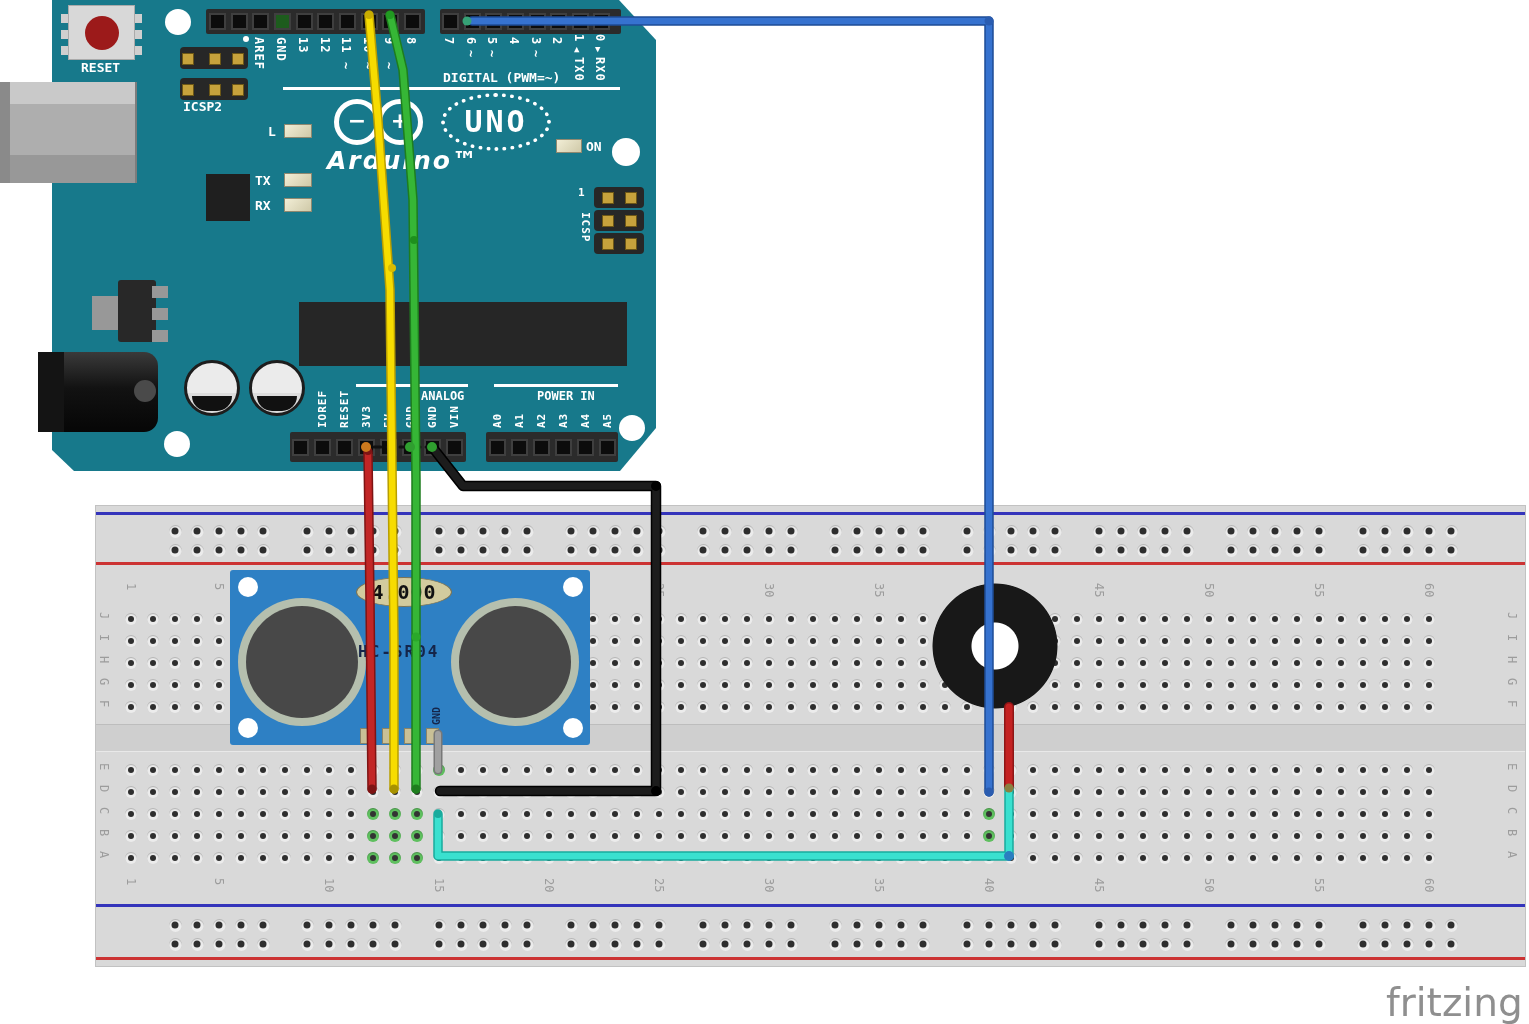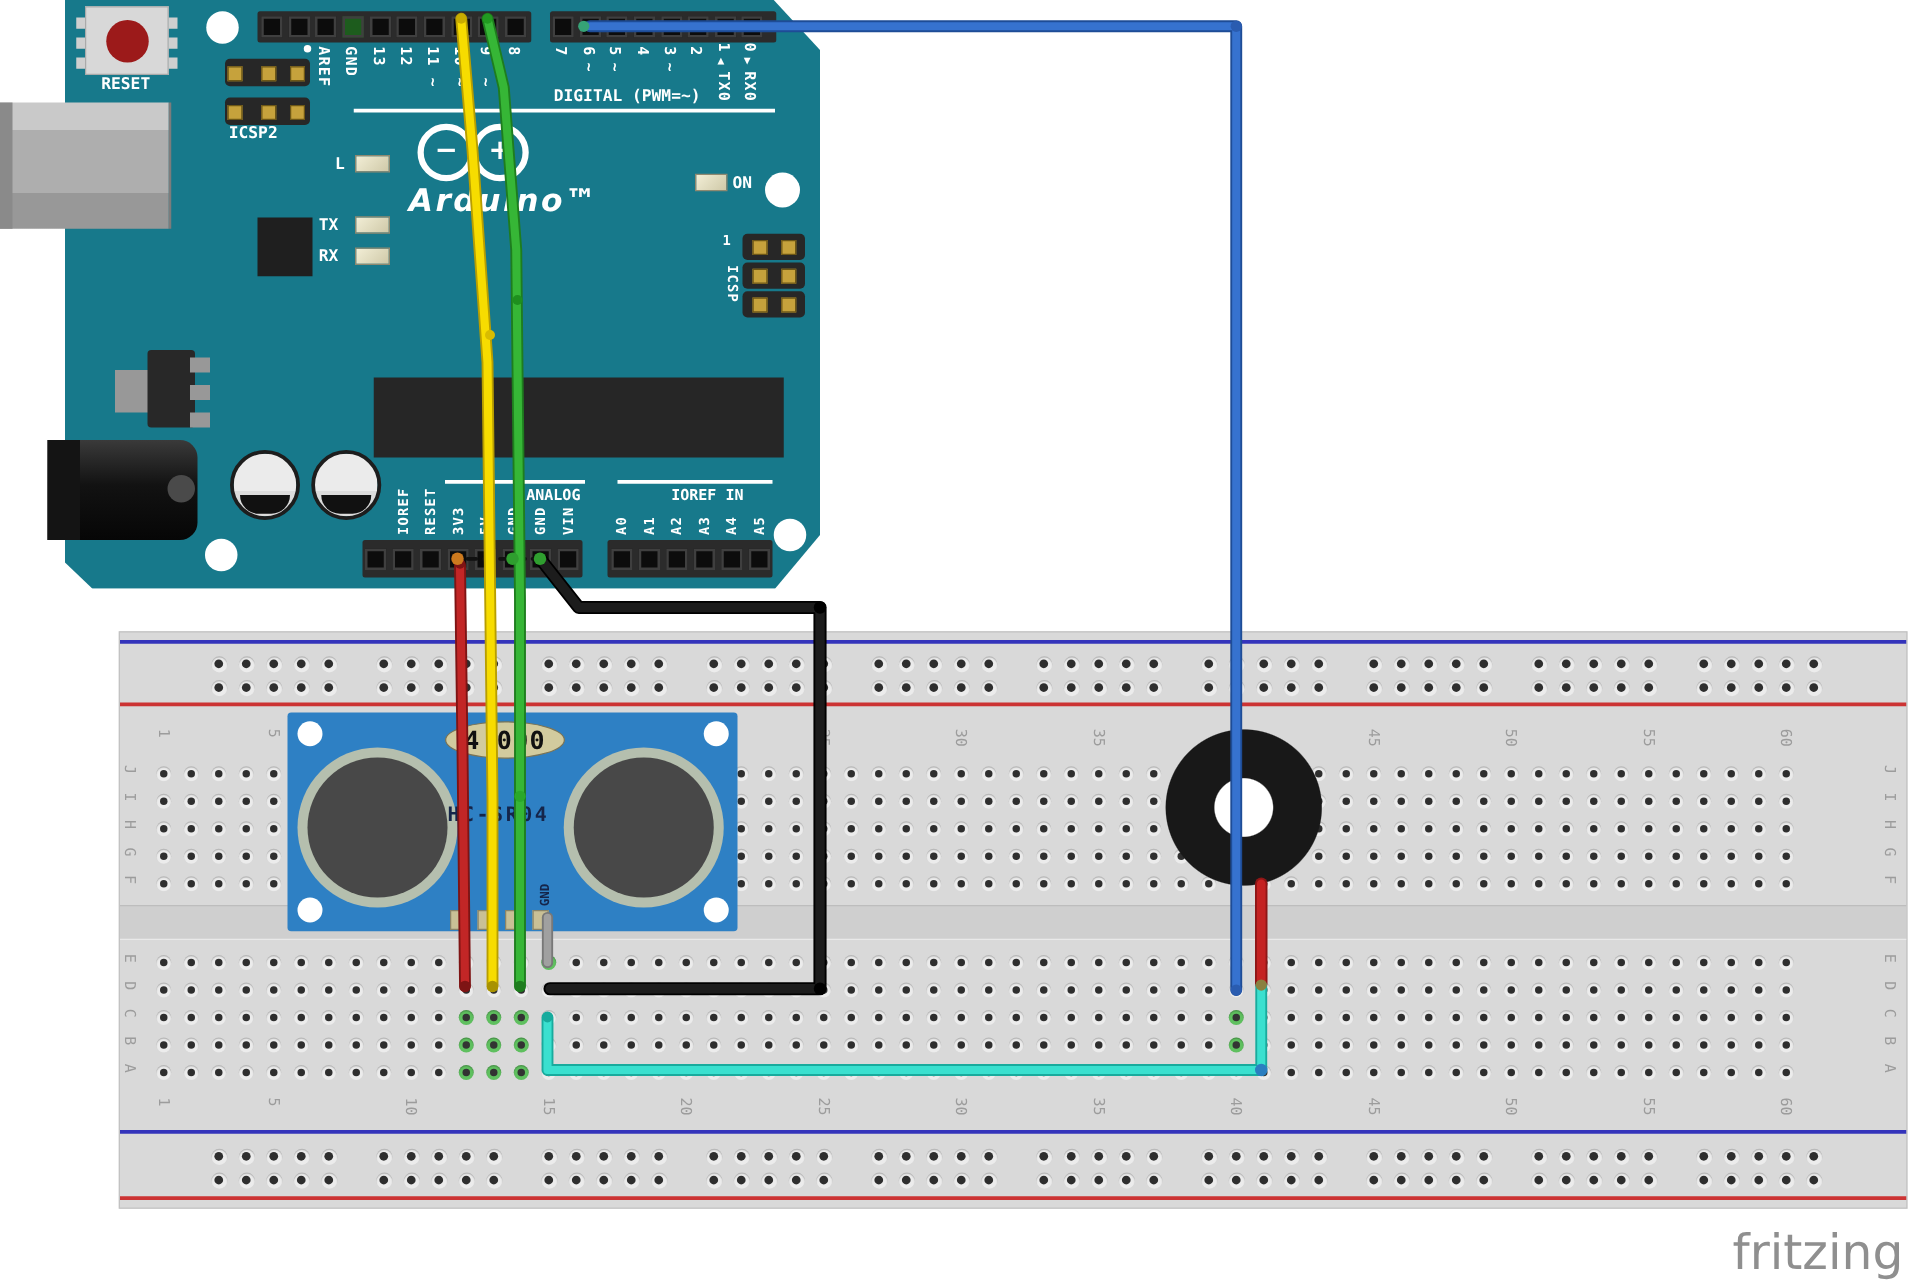--- a/index.html
+++ b/index.html
@@ -2579,20 +2579,21 @@
       <div class="silk" style="left: 216px; top: 124px; font-size: 13px; font-weight: bold;">L</div>
       <div class="led" style="left: 232px; top: 173px;"></div>
       <div class="silk" style="left: 203px; top: 173px; font-size: 13px; font-weight: bold;">TX</div>
       <div class="led" style="left: 232px; top: 198px;"></div>
       <div class="silk" style="left: 203px; top: 198px; font-size: 13px; font-weight: bold;">RX</div>
       <div class="led" style="left: 504px; top: 139px; width: 26px;"></div>
       <div class="silk" style="left: 534px; top: 139px; font-size: 13px; font-weight: bold;">ON</div>
       <div class="abs" style="left: 282px; top: 99px; width: 46px; height: 46px; border: 5px solid rgb(255, 255, 255); border-radius: 50%; box-sizing: border-box; text-align: center; font: bold 22px / 34px &quot;DejaVu Sans&quot;, sans-serif; color: rgb(255, 255, 255);">−</div>
       <div class="abs" style="left: 325px; top: 99px; width: 46px; height: 46px; border: 5px solid rgb(255, 255, 255); border-radius: 50%; box-sizing: border-box; text-align: center; font: bold 22px / 34px &quot;DejaVu Sans&quot;, sans-serif; color: rgb(255, 255, 255);">+</div>
       <div class="silk" style="left: 275px; top: 146px; font-size: 25px; font-weight: bold; font-style: italic; font-family: &quot;DejaVu Sans&quot;, sans-serif; letter-spacing: 2px;">Arduino™</div>
+      <div class="abs" style="left: 389px; top: 93px; width: 110px; height: 58px; border: 4px dotted rgb(255, 255, 255); border-radius: 50%; box-sizing: border-box; text-align: center; font: bold 30px / 50px &quot;DejaVu Sans Mono&quot;, monospace; color: rgb(255, 255, 255); letter-spacing: 3px;">UNO</div>
       <div class="goldbar" style="left: 542px; top: 187px; width: 50px; height: 21px;"></div>
       <div class="goldbar" style="left: 542px; top: 210px; width: 50px; height: 21px;"></div>
       <div class="goldbar" style="left: 542px; top: 233px; width: 50px; height: 21px;"></div>
       <div class="goldpad" style="left: 550px; top: 192px;"></div>
       <div class="goldpad" style="left: 550px; top: 215px;"></div>
       <div class="goldpad" style="left: 550px; top: 238px;"></div>
       <div class="goldpad" style="left: 573px; top: 192px;"></div>
       <div class="goldpad" style="left: 573px; top: 215px;"></div>
       <div class="goldpad" style="left: 573px; top: 238px;"></div>
       <div class="silk" style="left: 526px; top: 186px; font-size: 11px; font-weight: bold;">1</div>
@@ -2635,21 +2636,21 @@
       <div class="vlabelm90" style="left: 396px; top: 428px; font-size: 11px;">VIN</div>
       <div class="vlabelm90" style="left: 439px; top: 428px; font-size: 11px;">A0</div>
       <div class="vlabelm90" style="left: 461px; top: 428px; font-size: 11px;">A1</div>
       <div class="vlabelm90" style="left: 483px; top: 428px; font-size: 11px;">A2</div>
       <div class="vlabelm90" style="left: 505px; top: 428px; font-size: 11px;">A3</div>
       <div class="vlabelm90" style="left: 527px; top: 428px; font-size: 11px;">A4</div>
       <div class="vlabelm90" style="left: 549px; top: 428px; font-size: 11px;">A5</div>
       <div class="whiteline" style="left: 304px; top: 384px; width: 112px;"></div>
       <div class="whiteline" style="left: 442px; top: 384px; width: 124px;"></div>
       <div class="silk" style="left: 369px; top: 389px; font-size: 12px; font-weight: bold;">ANALOG</div>
-      <div class="silk" style="left: 485px; top: 389px; font-size: 12px; font-weight: bold;">IOREF IN</div>
+      <div class="silk" style="left: 485px; top: 389px; font-size: 12px; font-weight: bold;">POWER IN</div>
     </div>
 
   <div class="abs" style="left:0;top:82px;width:137px;height:101px;
               background:linear-gradient(180deg,#c9c9c9 0 22%,#aeaeae 22% 72%,#989898 72%);
               border-right:2px solid #7c7c7c;box-sizing:border-box;"></div>
   <div class="abs" style="left:0;top:82px;width:10px;height:101px;background:#8a8a8a;"></div>
 
   <div class="abs" style="left:68px;top:5px;width:67px;height:55px;background:#d8d8d8;border:1px solid #aaa;box-sizing:border-box;">
     <div style="position:absolute;left:50%;top:50%;
          transform:translate(-50%,-50%);width:34px;height:34px;border-radius:50%;background:#9c1a1a;"></div>

